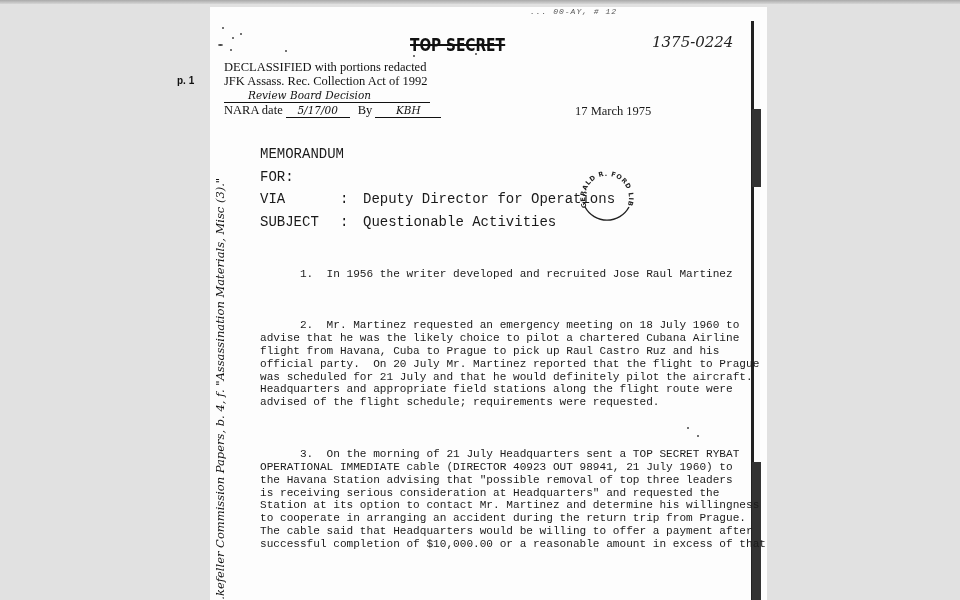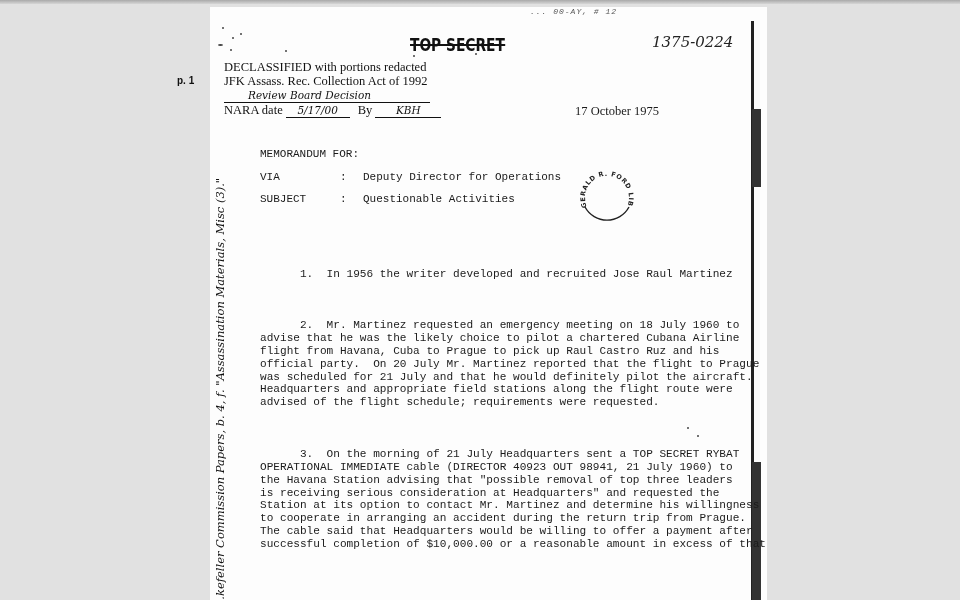--- a/index.html
+++ b/index.html
@@ -55,21 +55,21 @@
   .declass .hand {
     font-family: "DejaVu Serif", serif; font-style: italic; font-size: 10.5px;
     display: inline-block; border-bottom: 1px solid #111; width: 206px; padding-left: 24px; line-height: 14px;
   }
   .declass .line2 { display:flex; align-items: baseline; }
   .declass .u { display:inline-block; border-bottom:1px solid #111; font-family:"DejaVu Serif",serif; font-style:italic; font-size:10.5px; text-align:center; }
   .date {
     position: absolute; left: 365px; top: 97px; font-family: "Liberation Serif", serif; font-size: 12.5px;
   }
   .memo {
-    position: absolute; left: 50px; top: 136px; font-size: 11px; line-height: 22.5px;
+    position: absolute; left: 50px; top: 136px; font-size: 14px; line-height: 22.5px;
   }
   .memo-row { display: flex; }
   .memo-key { width: 103px; }
   .stamp {
     position: absolute; left: 365px; top: 156px; width: 64px; height: 64px;
   }
   .body-text {
     position: absolute; left: 50px; top: 235px; width: 490px;
     font-size: 11.1px; line-height: 12.8px; white-space: pre; color: #1b1b1b;
   }
@@ -115,21 +115,21 @@
     <div>JFK Assass. Rec. Collection Act of 1992</div>
     <div><span class="hand">Review Board Decision</span></div>
     <div class="line2">
       <span>NARA date</span>
       <span class="u" style="width:64px;margin-left:3px">5/17/00</span>
       <span style="margin-left:8px">By</span>
       <span class="u" style="width:66px;margin-left:3px">KBH</span>
     </div>
   </div>
 
-  <div class="date">17 October 1975</div>
+  <div class="date">17 March 1975</div>
 
   <div class="memo">
     <div class="memo-row">
       <span class="memo-key">MEMORANDUM FOR:</span>
     </div>
     <div class="memo-row">
       <span style="width:80px">VIA</span>
       <span style="width:23px">:</span>
       <span>Deputy Director for Operations</span>
     </div>

